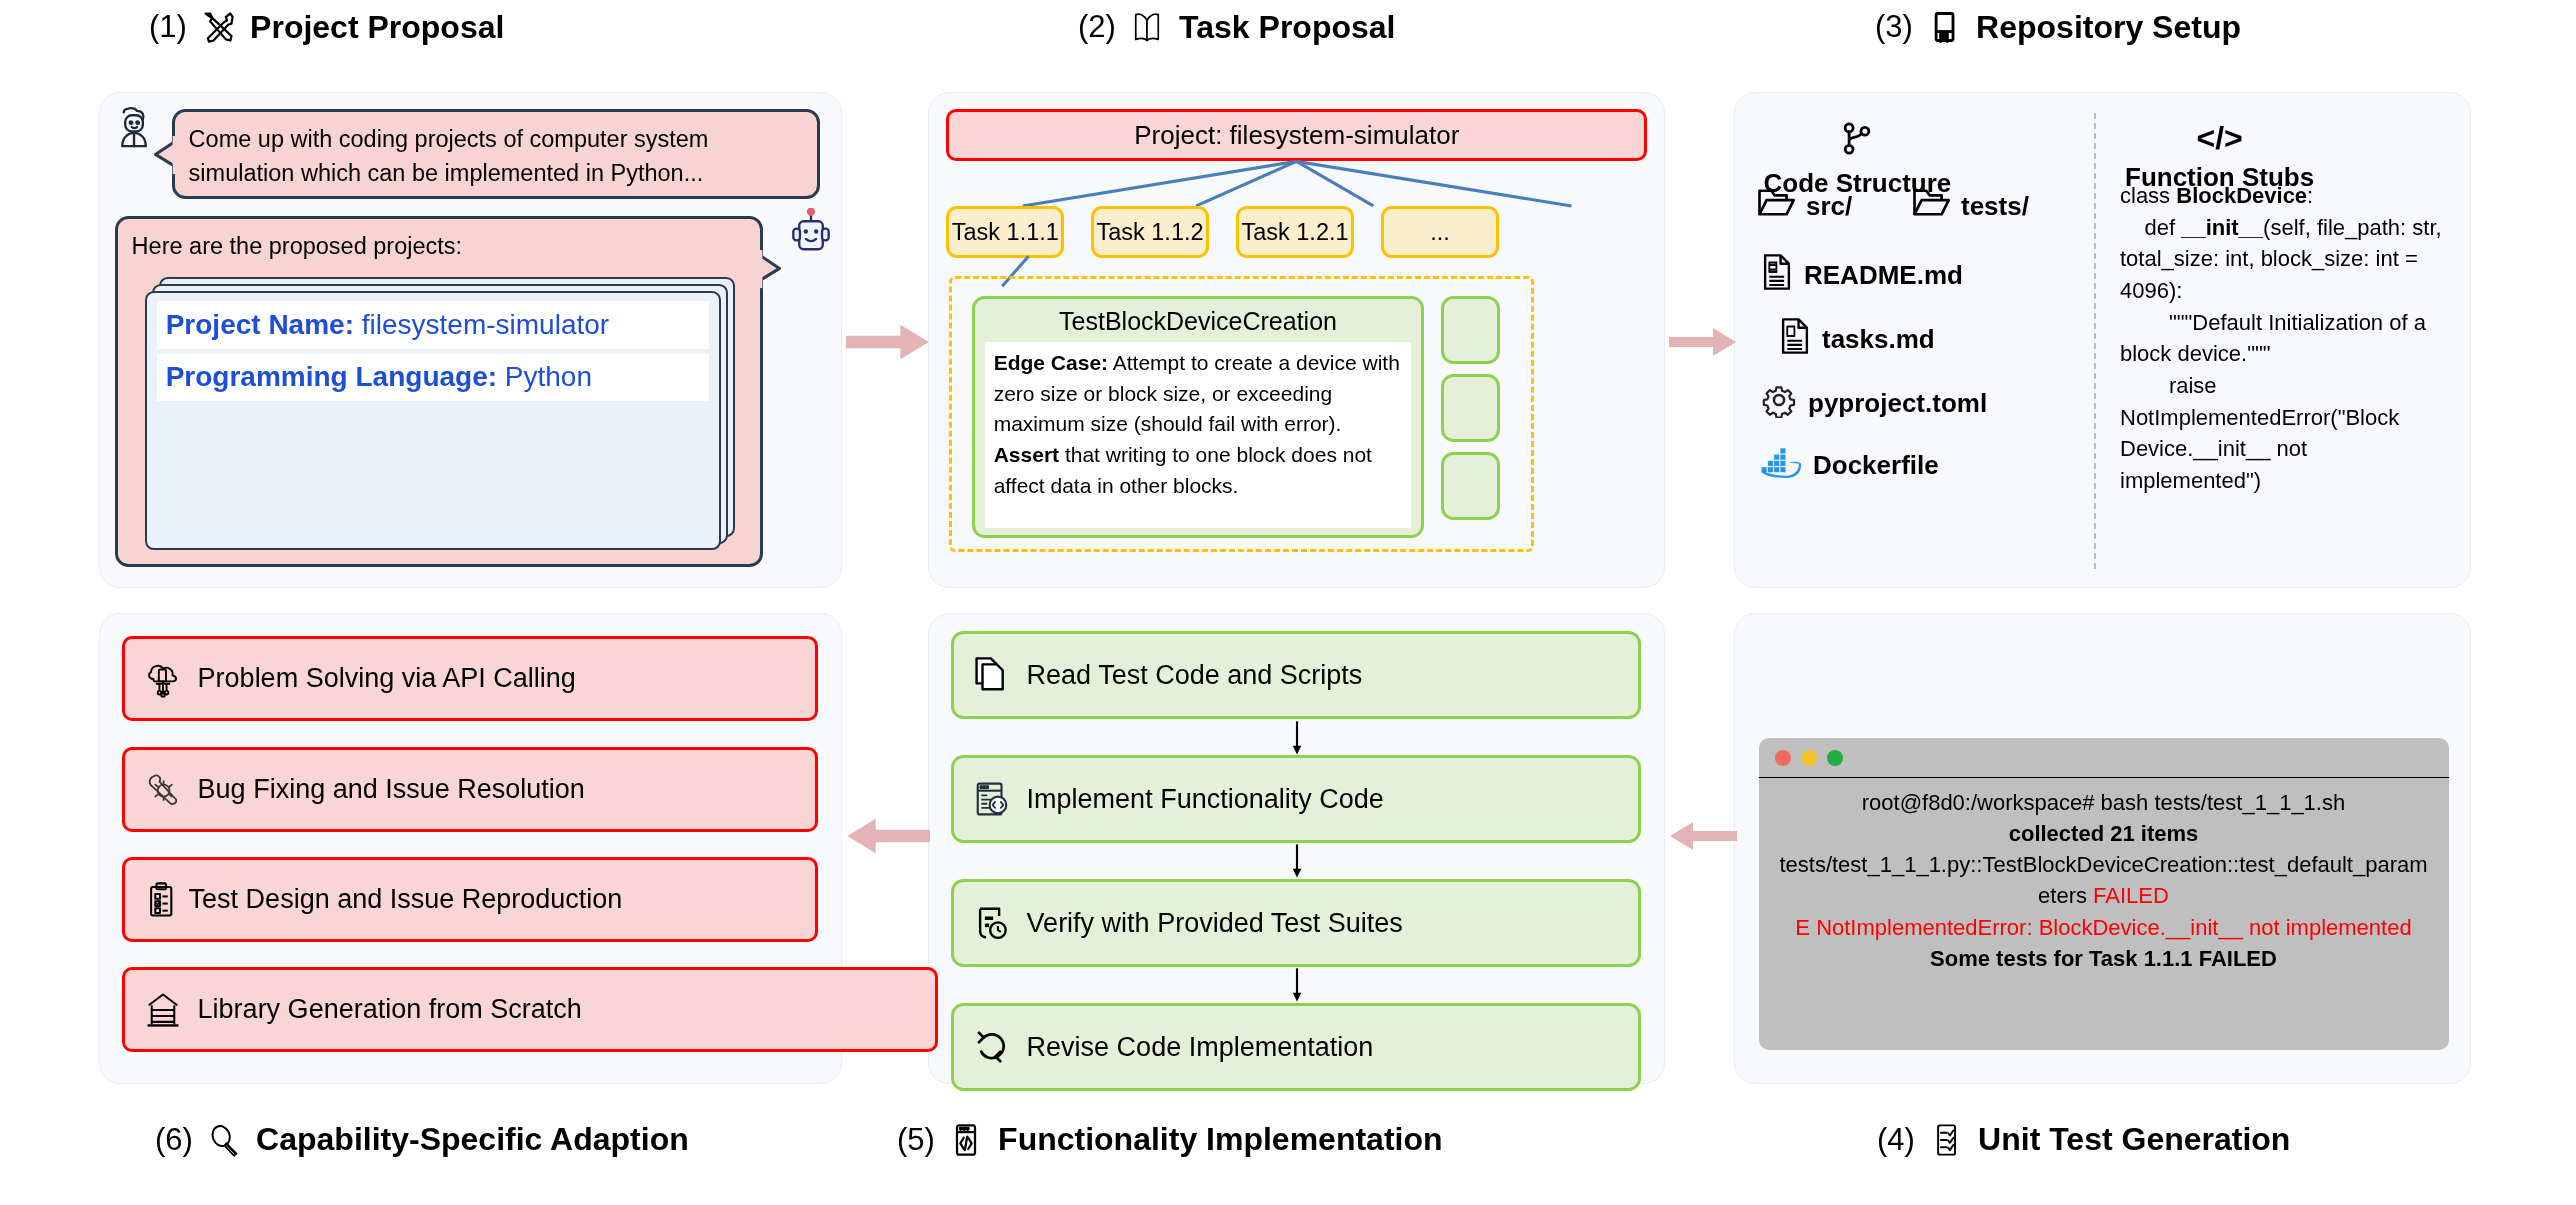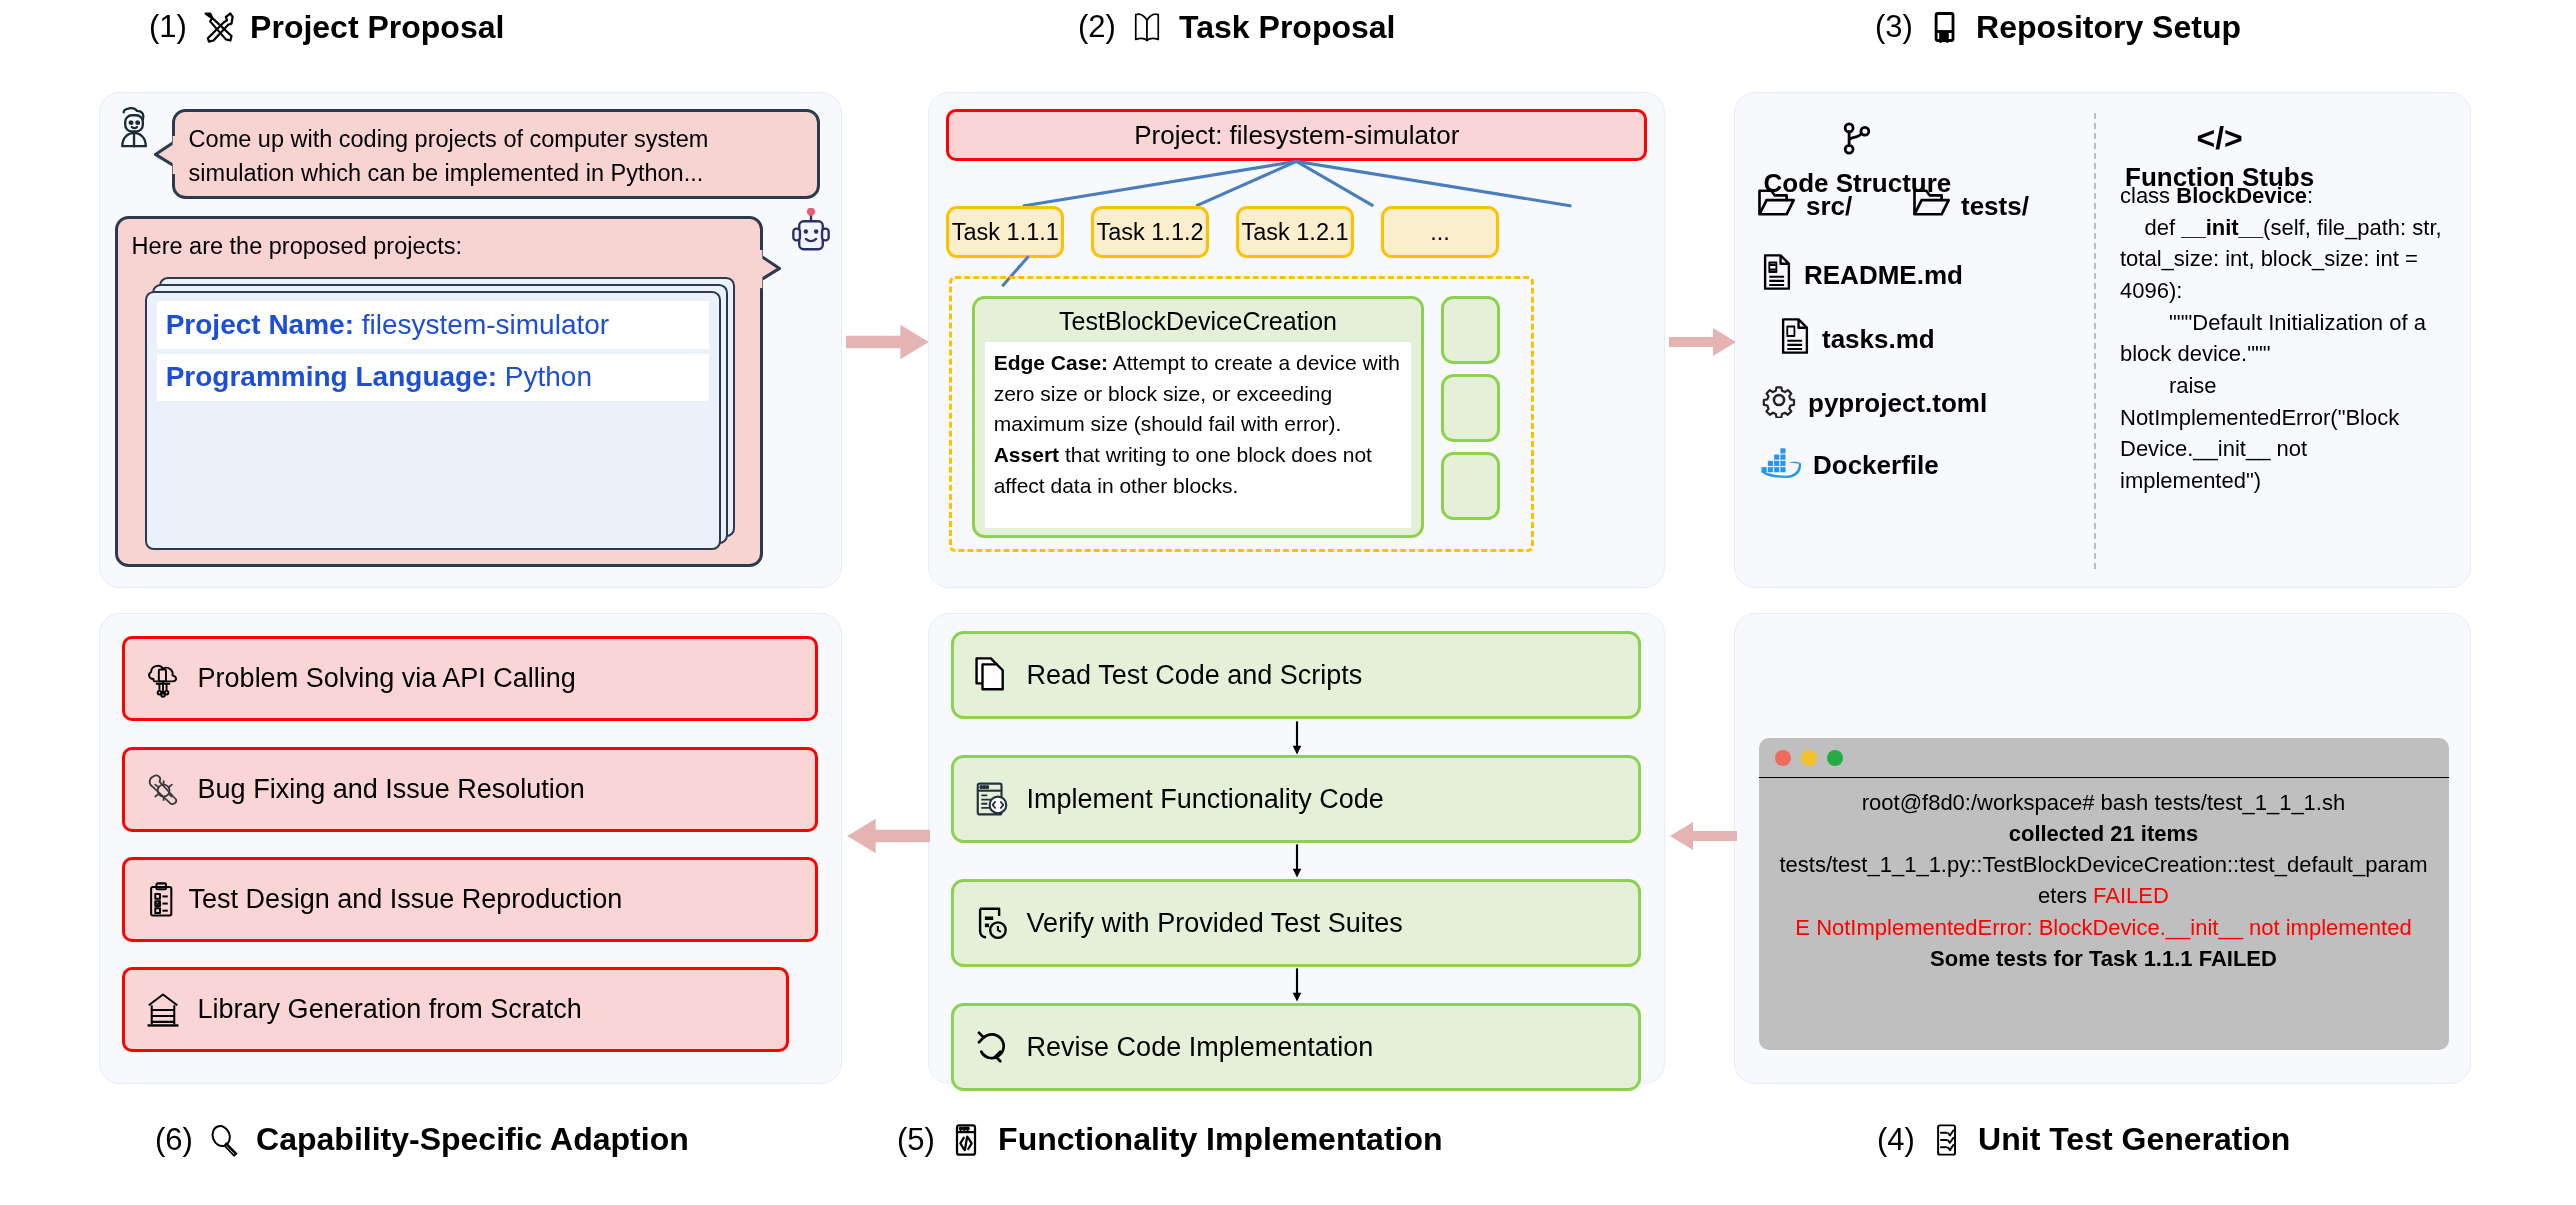--- a/index.html
+++ b/index.html
@@ -628,21 +628,21 @@
               <path d="M31 38 L40 38"></path>
             <rect x="19" y="46" width="8" height="8"></rect>
               <path d="M31 50 L40 50"></path>
             <path d="M20 37 L23 40 L27 33" stroke-width="2.6"></path>
           </g>
         </svg>
       </span>
       <span>Test Design and Issue Reproduction</span>
     </div>
 
-    <div class="flow-row redbox" style="left:22px; top:353px; width:667px; height:85px;">
+    <div class="flow-row redbox" style="left:22px; top:353px; width:816px; height:85px;">
       <span class="ricon">
         <svg viewBox="0 0 64 64" width="38" height="38">
           <g fill="none" stroke="#000" stroke-width="3.4" stroke-linejoin="round">
             <path d="M8 24 L32 6 L56 24"></path>
             <path d="M13 24 L13 56 M51 24 L51 56"></path>
             <path d="M13 32 L51 32 M13 42 L51 42 M13 52 L51 52"></path>
             <path d="M6 58 L58 58" stroke-width="4"></path>
           </g>
         </svg>
       </span>

